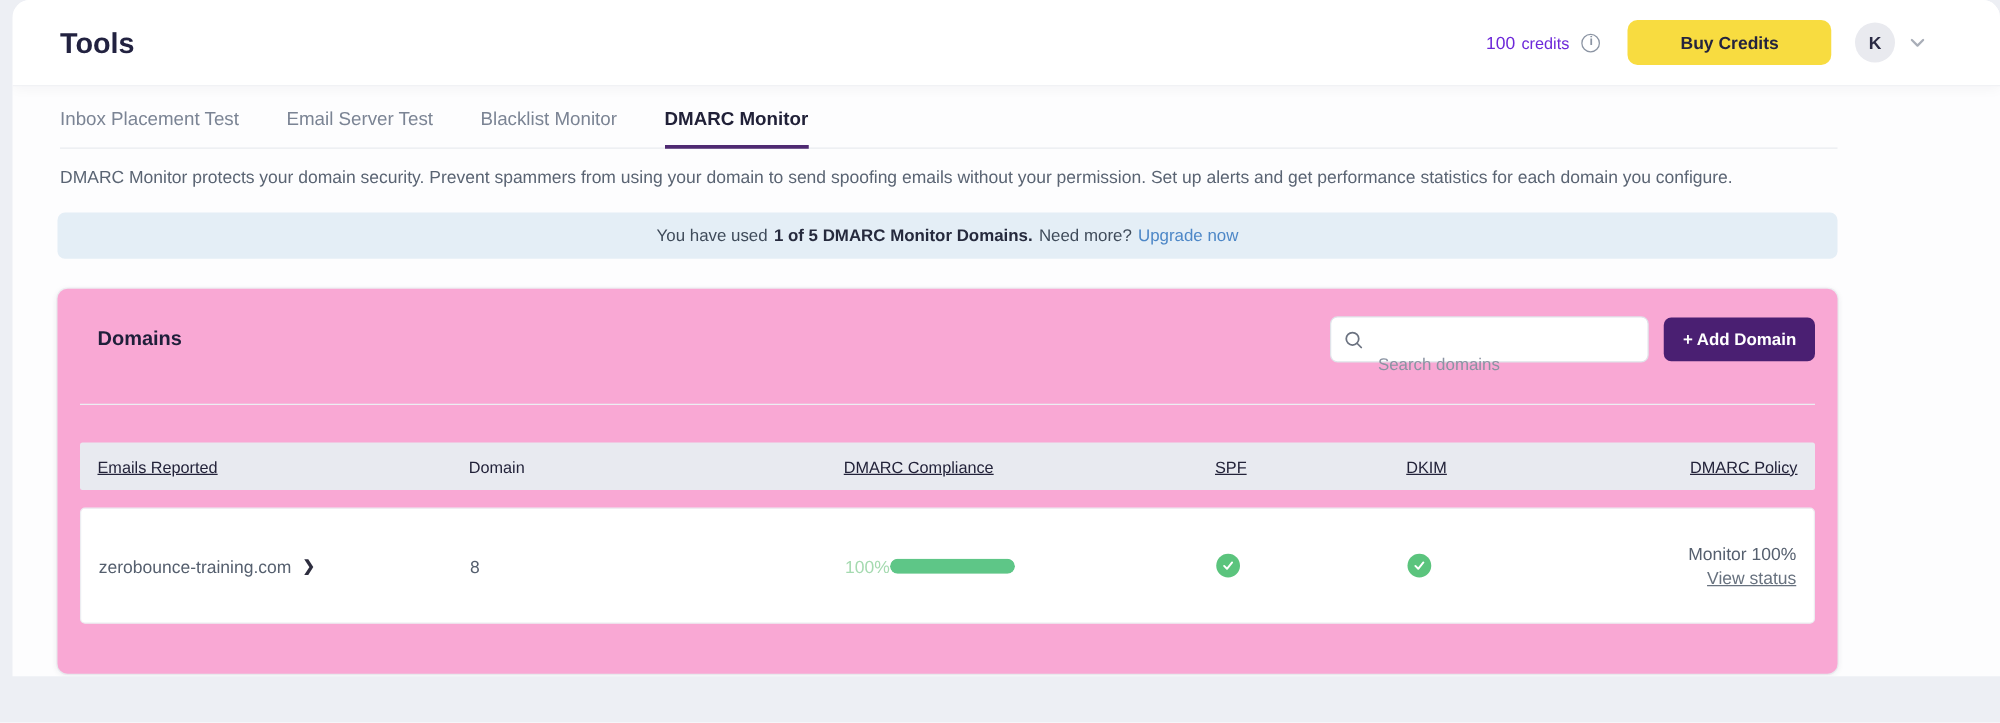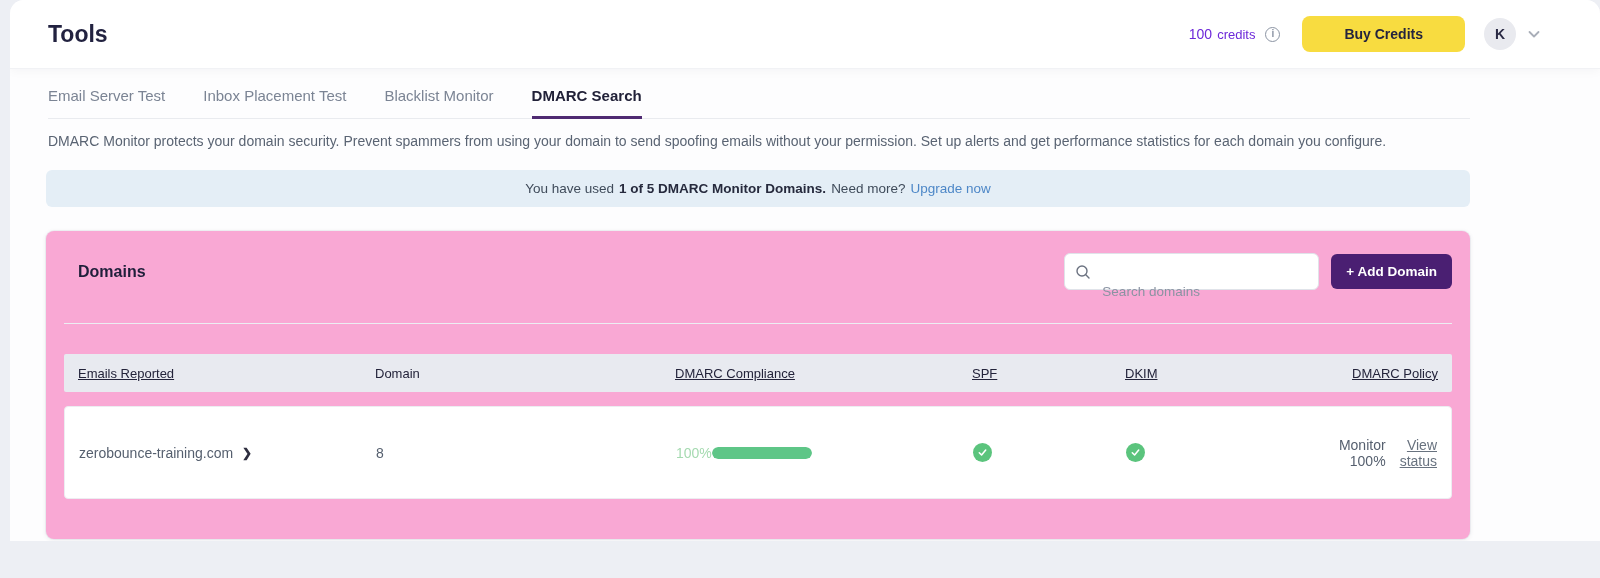--- a/index.html
+++ b/index.html
@@ -131,21 +131,21 @@
   .domain-cell { display: flex; align-items: center; gap: 9px; color: #5d6775; cursor: pointer; }
   .chevron-right { font-size: 12px; color: #2e2e3f; font-weight: 700; }
   .compliance-cell { display: flex; align-items: center; }
   .compliance-pct { color: #a5dab0; }
   .bar-track { width: 100px; height: 12px; background: #e9f5ee; border-radius: 7px; overflow: hidden; }
   .bar-fill { height: 100%; background: #5ec687; border-radius: 7px; }
   .check-circle {
     width: 19px; height: 19px; border-radius: 50%; background: #5bc47d;
     display: inline-flex; align-items: center; justify-content: center;
   }
-  .policy-cell { display: flex; flex-direction: row; align-items: flex-end; gap: 3px; font-size: 13px; color: #68727f; }
+  .policy-cell { display: flex; flex-direction: column; align-items: flex-end; gap: 3px; font-size: 13px; color: #68727f; }
   .view-status { text-decoration: underline; cursor: pointer; color: #68727f; }
   svg { display: block; }
 </style>
 </head>
 <body>
 
 <div class="app">
 
   <header class="topbar">
     <h1 class="page-title">Tools</h1>
@@ -160,24 +160,24 @@
       <span class="chevron-down">
         <svg width="16" height="16" viewBox="0 0 16 16">
             <path d="M3.5 6l4.5 4.5L12.5 6" stroke="#a9aeb8" stroke-width="1.8" fill="none" stroke-linecap="round" stroke-linejoin="round"></path>
           </svg>
       </span>
     </div>
   </header>
 
   <div class="tabbar">
     <nav class="tabs">
+      <span class="tab">Inbox Placement Test</span>
       <span class="tab">Email Server Test</span>
-      <span class="tab">Inbox Placement Test</span>
       <span class="tab">Blacklist Monitor</span>
-      <span class="tab active">DMARC Search</span>
+      <span class="tab active">DMARC Monitor</span>
     </nav>
   </div>
 
   <p class="description">DMARC Monitor protects your domain security. Prevent spammers from using your domain to send spoofing emails without your permission. Set up alerts and get performance statistics for each domain you configure.</p>
 
   <div class="usage-banner">
     <span>You have used</span>
     <span class="usage-bold">1 of 5 DMARC Monitor Domains.</span>
     <span>Need more?</span>
     <span class="upgrade-link">Upgrade now</span>

